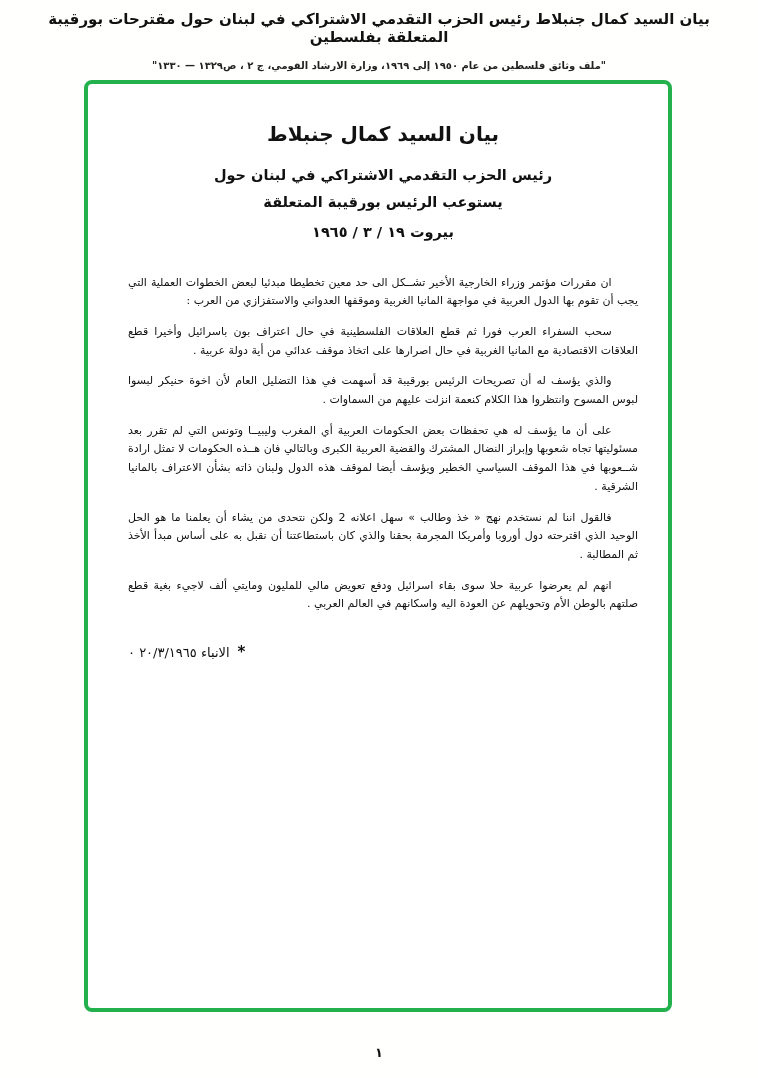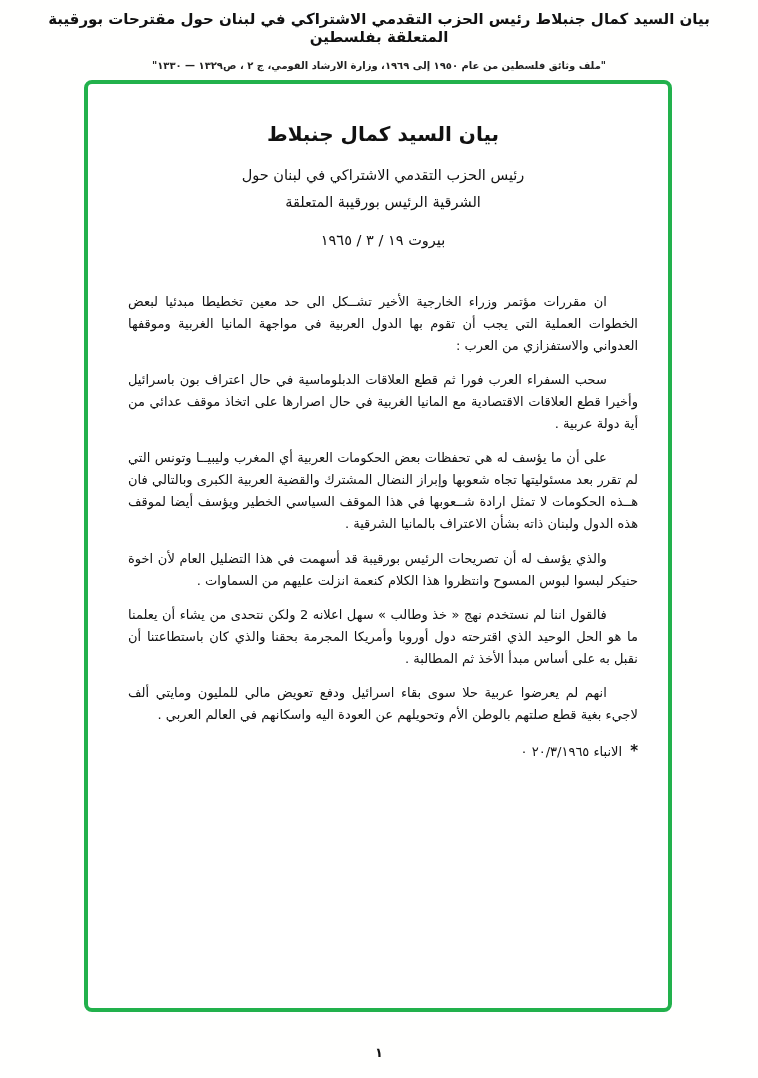--- a/index.html
+++ b/index.html
@@ -53,44 +53,44 @@
     direction: rtl;
     text-align: center;
   }
   .doc-title {
     font-size: 20px;
     font-weight: bold;
     margin-bottom: 16px;
   }
   .doc-subtitle {
     font-size: 14.5px;
-    font-weight: normal;
+    font-weight: bold;
     line-height: 1.85;
   }
   .doc-dateline {
     font-size: 14.5px;
-    font-weight: normal;
-    margin-top: 16px;
+    font-weight: bold;
+    margin-top: 8px;
   }
   .doc-body {
     direction: rtl;
-    margin-top: 43px;
-    font-size: 13px;
+    margin-top: 34px;
+    font-size: 11px;
     line-height: 1.7;
     text-align: justify;
   }
   .doc-body p {
     margin: 0 0 12px 0;
     text-indent: 2.4em;
   }
   .footnote {
     direction: rtl;
-    margin-top: 16px;
+    margin-top: 29px;
     font-size: 13px;
-    text-align: right;
+    text-align: left;
   }
   .footnote .marker {
     font-weight: bold;
     font-size: 15px;
     margin-left: 8px;
   }
   .page-number {
     position: absolute;
     left: 0;
     width: 758px;
@@ -108,29 +108,29 @@
   <div class="top-header">
     <div class="header-title">بيان السيد كمال جنبلاط رئيس الحزب التقدمي الاشتراكي في لبنان حول مقترحات بورقيبة المتعلقة بفلسطين</div>
     <div class="header-source">"ملف وثائق فلسطين من عام ١٩٥٠ إلى ١٩٦٩، وزارة الارشاد القومي، ج ٢ ، ص١٣٢٩ — ١٣٣٠"</div>
   </div>
 
   <div class="green-frame" style="border-color: rgb(34, 177, 76); padding-left: 40px;">
 
     <div class="doc-head">
       <div class="doc-title">بيان السيد كمال جنبلاط</div>
       <div class="doc-subtitle">رئيس الحزب التقدمي الاشتراكي في لبنان حول</div>
-      <div class="doc-subtitle">الشرقية الرئيس بورقيبة المتعلقة</div>
+      <div class="doc-subtitle">يستوعب الرئيس بورقيبة المتعلقة</div>
       <div class="doc-dateline">بيروت ١٩ / ٣ / ١٩٦٥</div>
     </div>
 
     <div class="doc-body">
       <p>ان مقررات مؤتمر وزراء الخارجية الأخير تشــكل الى حد معين تخطيطا مبدئيا لبعض الخطوات العملية التي يجب أن تقوم بها الدول العربية في مواجهة المانيا الغربية وموقفها العدواني والاستفزازي من العرب :</p>
-      <p>سحب السفراء العرب فورا ثم قطع العلاقات الدبلوماسية في حال اعتراف بون باسرائيل وأخيرا قطع العلاقات الاقتصادية مع المانيا الغربية في حال اصرارها على اتخاذ موقف عدائي من أية دولة عربية .</p>
+      <p>سحب السفراء العرب فورا ثم قطع العلاقات الفلسطينية في حال اعتراف بون باسرائيل وأخيرا قطع العلاقات الاقتصادية مع المانيا الغربية في حال اصرارها على اتخاذ موقف عدائي من أية دولة عربية .</p>
+      <p>والذي يؤسف له أن تصريحات الرئيس بورقيبة قد أسهمت في هذا التضليل العام لأن اخوة حنيكر لبسوا لبوس المسوح وانتظروا هذا الكلام كنعمة انزلت عليهم من السماوات .</p>
       <p>على أن ما يؤسف له هي تحفظات بعض الحكومات العربية أي المغرب وليبيــا وتونس التي لم تقرر بعد مسئوليتها تجاه شعوبها وإبراز النضال المشترك والقضية العربية الكبرى وبالتالي فان هــذه الحكومات لا تمثل ارادة شــعوبها في هذا الموقف السياسي الخطير ويؤسف أيضا لموقف هذه الدول ولبنان ذاته بشأن الاعتراف بالمانيا الشرقية .</p>
-      <p>والذي يؤسف له أن تصريحات الرئيس بورقيبة قد أسهمت في هذا التضليل العام لأن اخوة حنيكر لبسوا لبوس المسوح وانتظروا هذا الكلام كنعمة انزلت عليهم من السماوات .</p>
       <p>فالقول اننا لم نستخدم نهج « خذ وطالب » سهل اعلانه 2 ولكن نتحدى من يشاء أن يعلمنا ما هو الحل الوحيد الذي اقترحته دول أوروبا وأمريكا المجرمة بحقنا والذي كان باستطاعتنا أن نقبل به على أساس مبدأ الأخذ ثم المطالبة .</p>
       <p>انهم لم يعرضوا عربية حلا سوى بقاء اسرائيل ودفع تعويض مالي للمليون ومايتي ألف لاجيء بغية قطع صلتهم بالوطن الأم وتحويلهم عن العودة اليه واسكانهم في العالم العربي .</p>
     </div>
 
     <div class="footnote">
       <span class="marker">*</span><span>الانباء ٢٠/٣/١٩٦٥ ٠</span>
     </div>
 
   </div>
 

